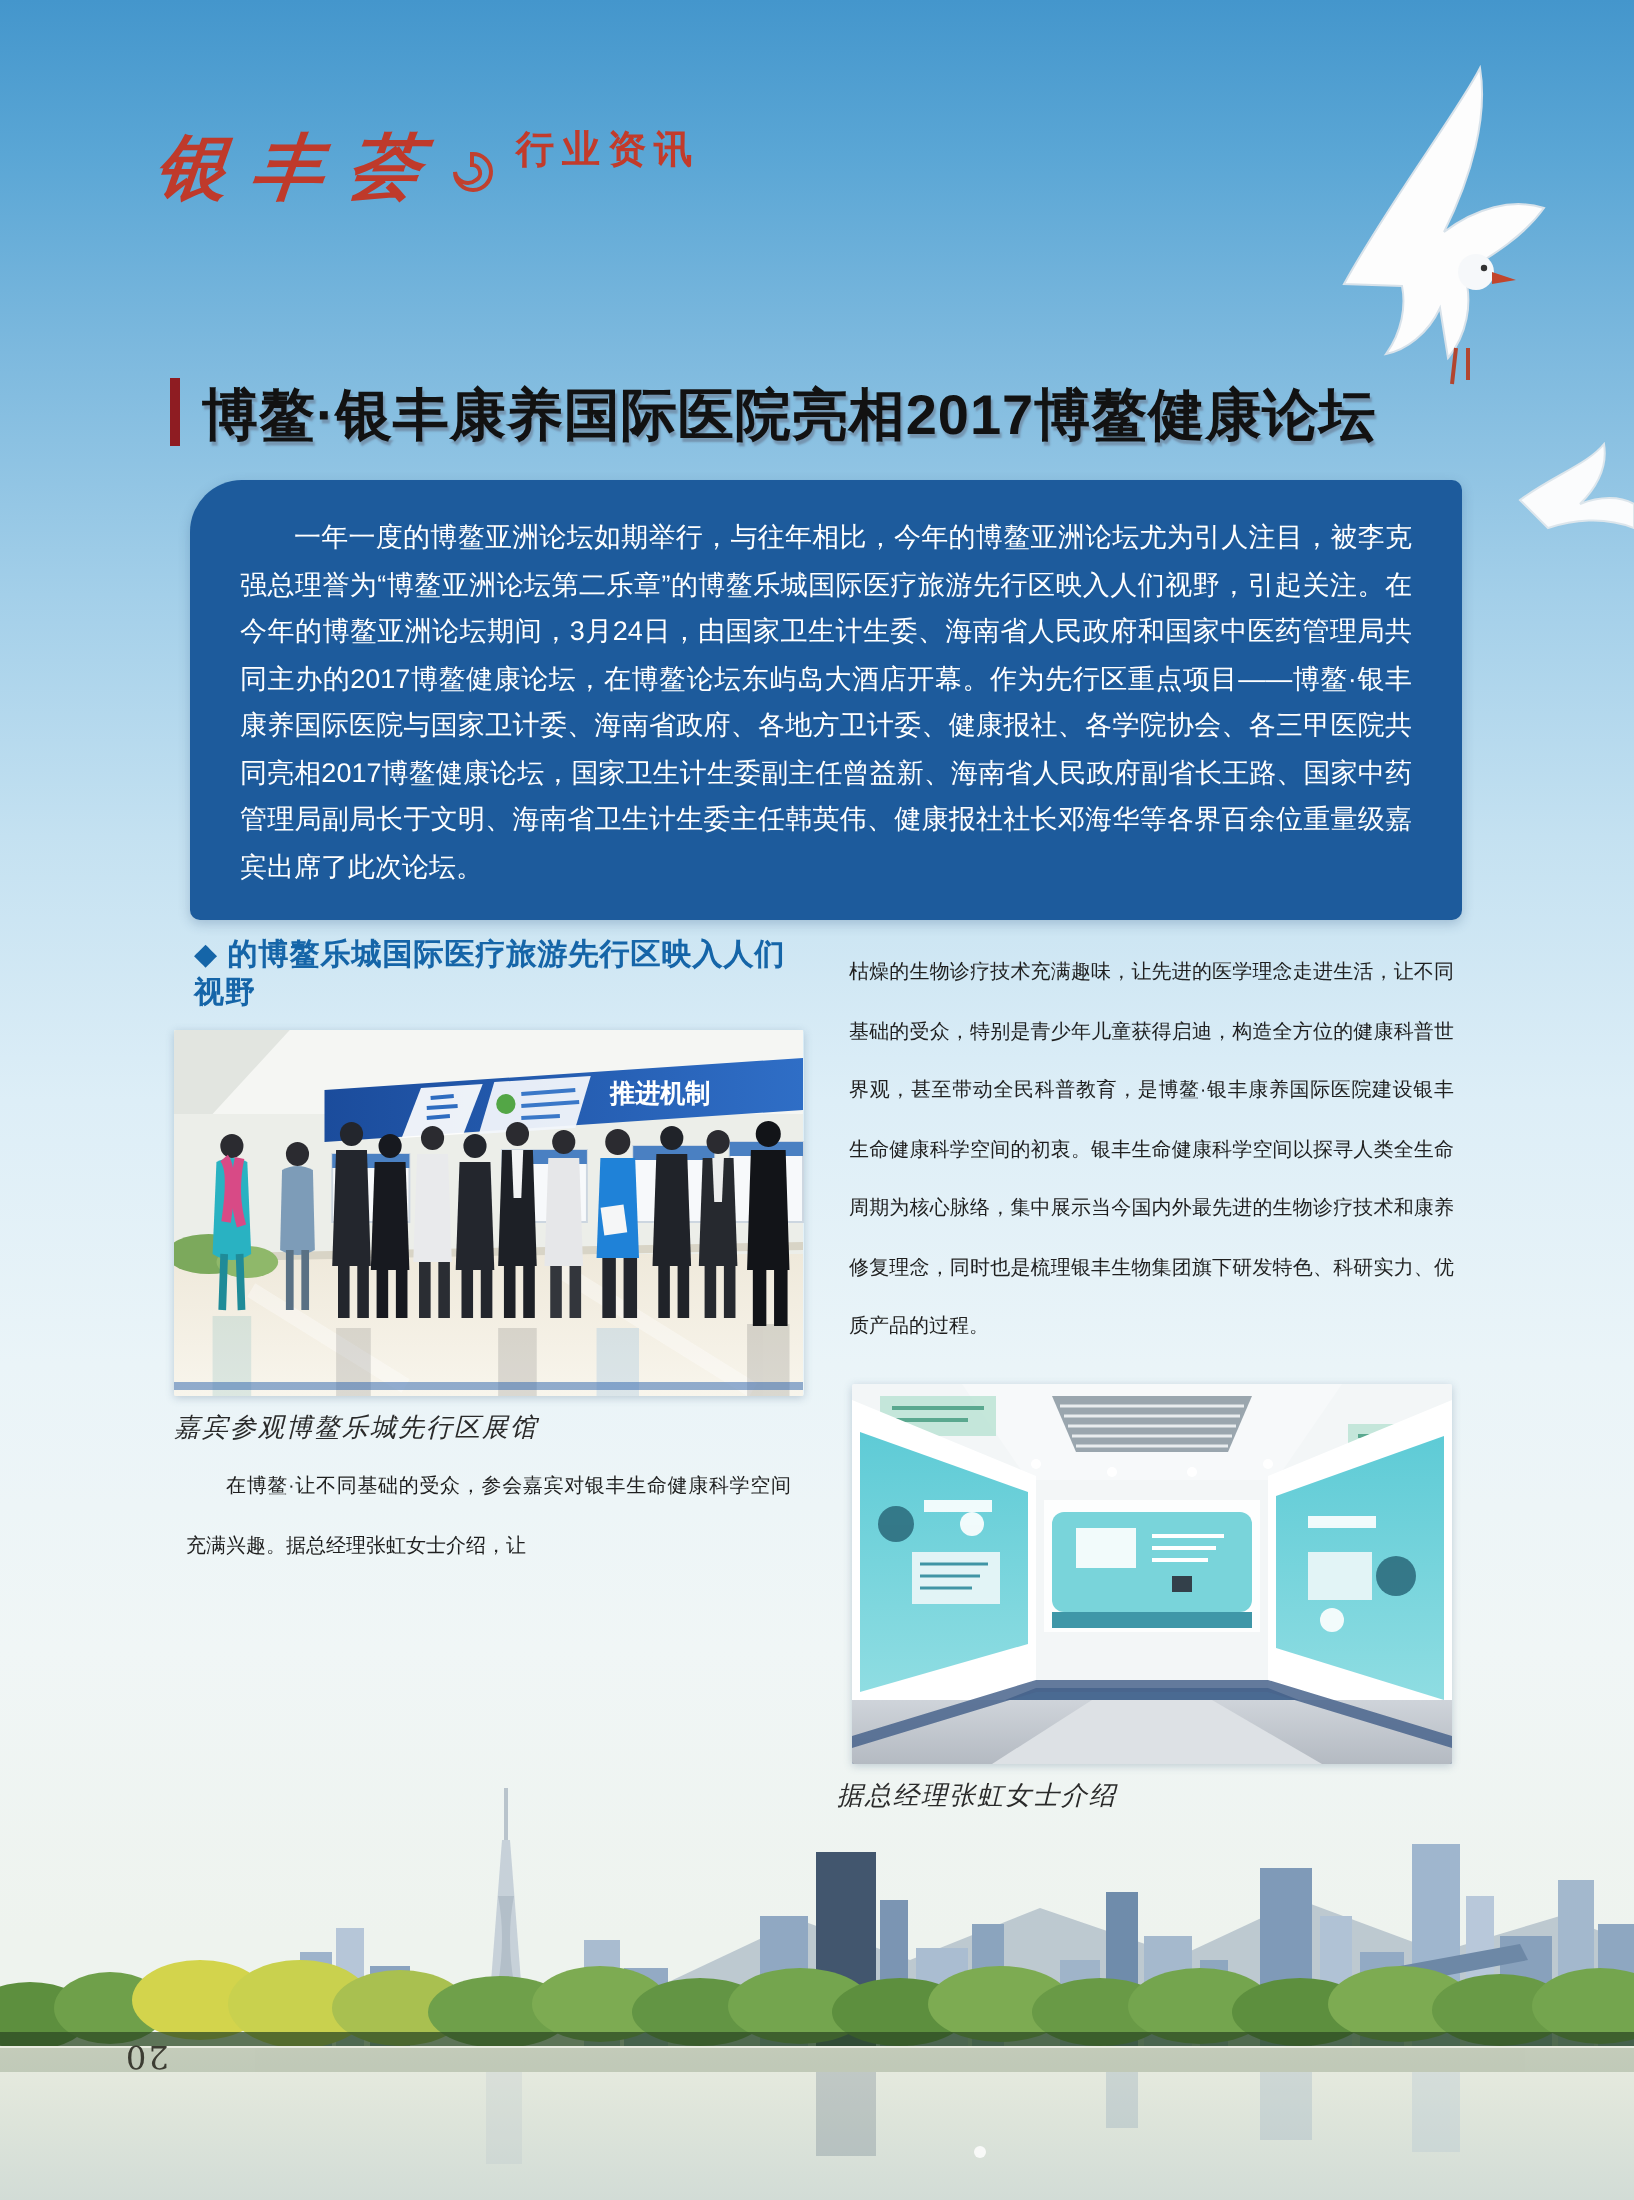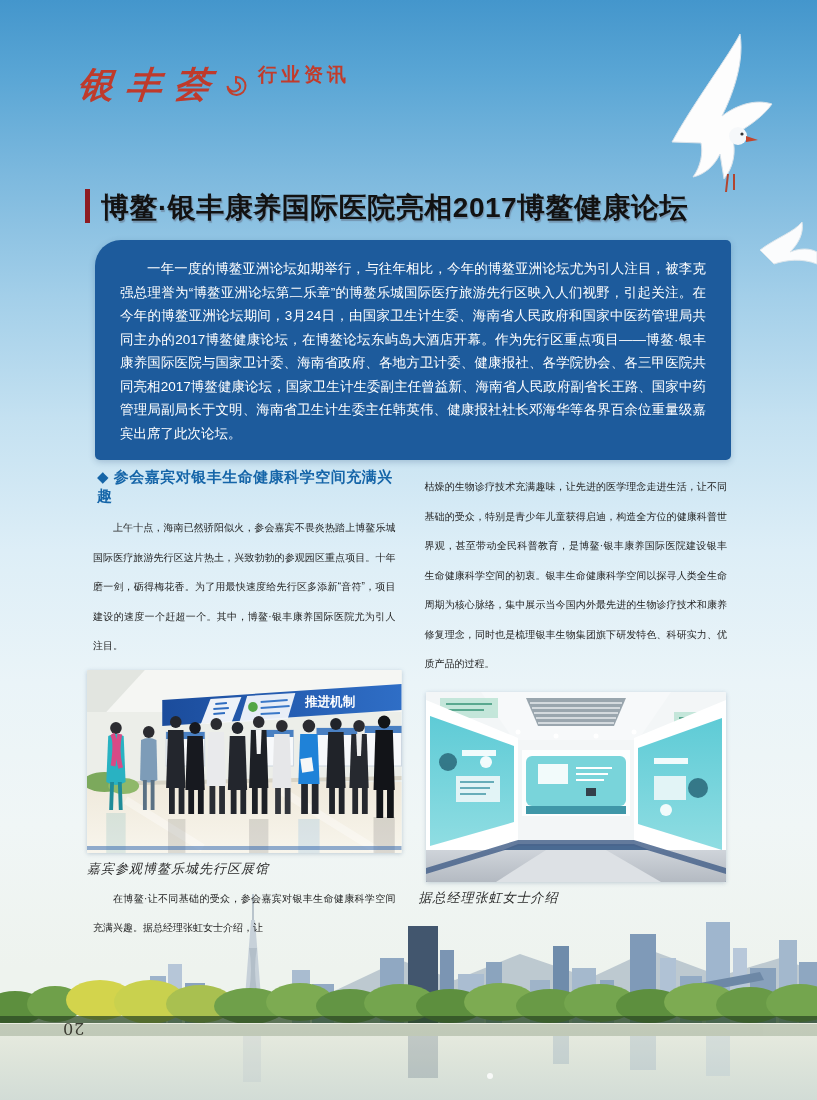--- a/index.html
+++ b/index.html
@@ -177,22 +177,21 @@
     <h1 class="page-title">博鳌·银丰康养国际医院亮相2017博鳌健康论坛</h1>
   </div>
 
   <div class="intro-box">
     <p class="intro-text">一年一度的博鳌亚洲论坛如期举行，与往年相比，今年的博鳌亚洲论坛尤为引人注目，被李克强总理誉为“博鳌亚洲论坛第二乐章”的博鳌乐城国际医疗旅游先行区映入人们视野，引起关注。在今年的博鳌亚洲论坛期间，3月24日，由国家卫生计生委、海南省人民政府和国家中医药管理局共同主办的2017博鳌健康论坛，在博鳌论坛东屿岛大酒店开幕。作为先行区重点项目——博鳌·银丰康养国际医院与国家卫计委、海南省政府、各地方卫计委、健康报社、各学院协会、各三甲医院共同亮相2017博鳌健康论坛，国家卫生计生委副主任曾益新、海南省人民政府副省长王路、国家中药管理局副局长于文明、海南省卫生计生委主任韩英伟、健康报社社长邓海华等各界百余位重量级嘉宾出席了此次论坛。</p>
   </div>
 
   <div class="columns">
 
     <div class="col">
-      <div class="col-heading">◆ 参会嘉宾对银丰生命健康科学空间充满兴趣</div>
-      <p class="body-para indent">上午十点，海南已然骄阳似火，参会嘉宾不畏炎热踏上博鳌乐城国际医疗旅游先行区这片热土，兴致勃勃的参观园区重点项目。十年磨一剑，砺得梅花香。为了用最快速度给先行区多添新“音符”，项目建设的速度一个赶超一个。其中，博鳌·银丰康养国际医院尤为引人注目。</p>
+      <div class="col-heading">◆ 的博鳌乐城国际医疗旅游先行区映入人们视野</div>
 
       <svg class="photo photo1" viewBox="0 0 326 183" preserveAspectRatio="none">
         <defs>
           <linearGradient id="floorG" x1="0" y1="0" x2="0" y2="1">
             <stop offset="0" stop-color="#efe9db"></stop>
               <stop offset="1" stop-color="#f8f5ec"></stop>
           </linearGradient>
           <linearGradient id="bannerG" x1="0" y1="0" x2="1" y2="0">
             <stop offset="0" stop-color="#1b4c9c"></stop>
               <stop offset="1" stop-color="#2f6ec6"></stop>

